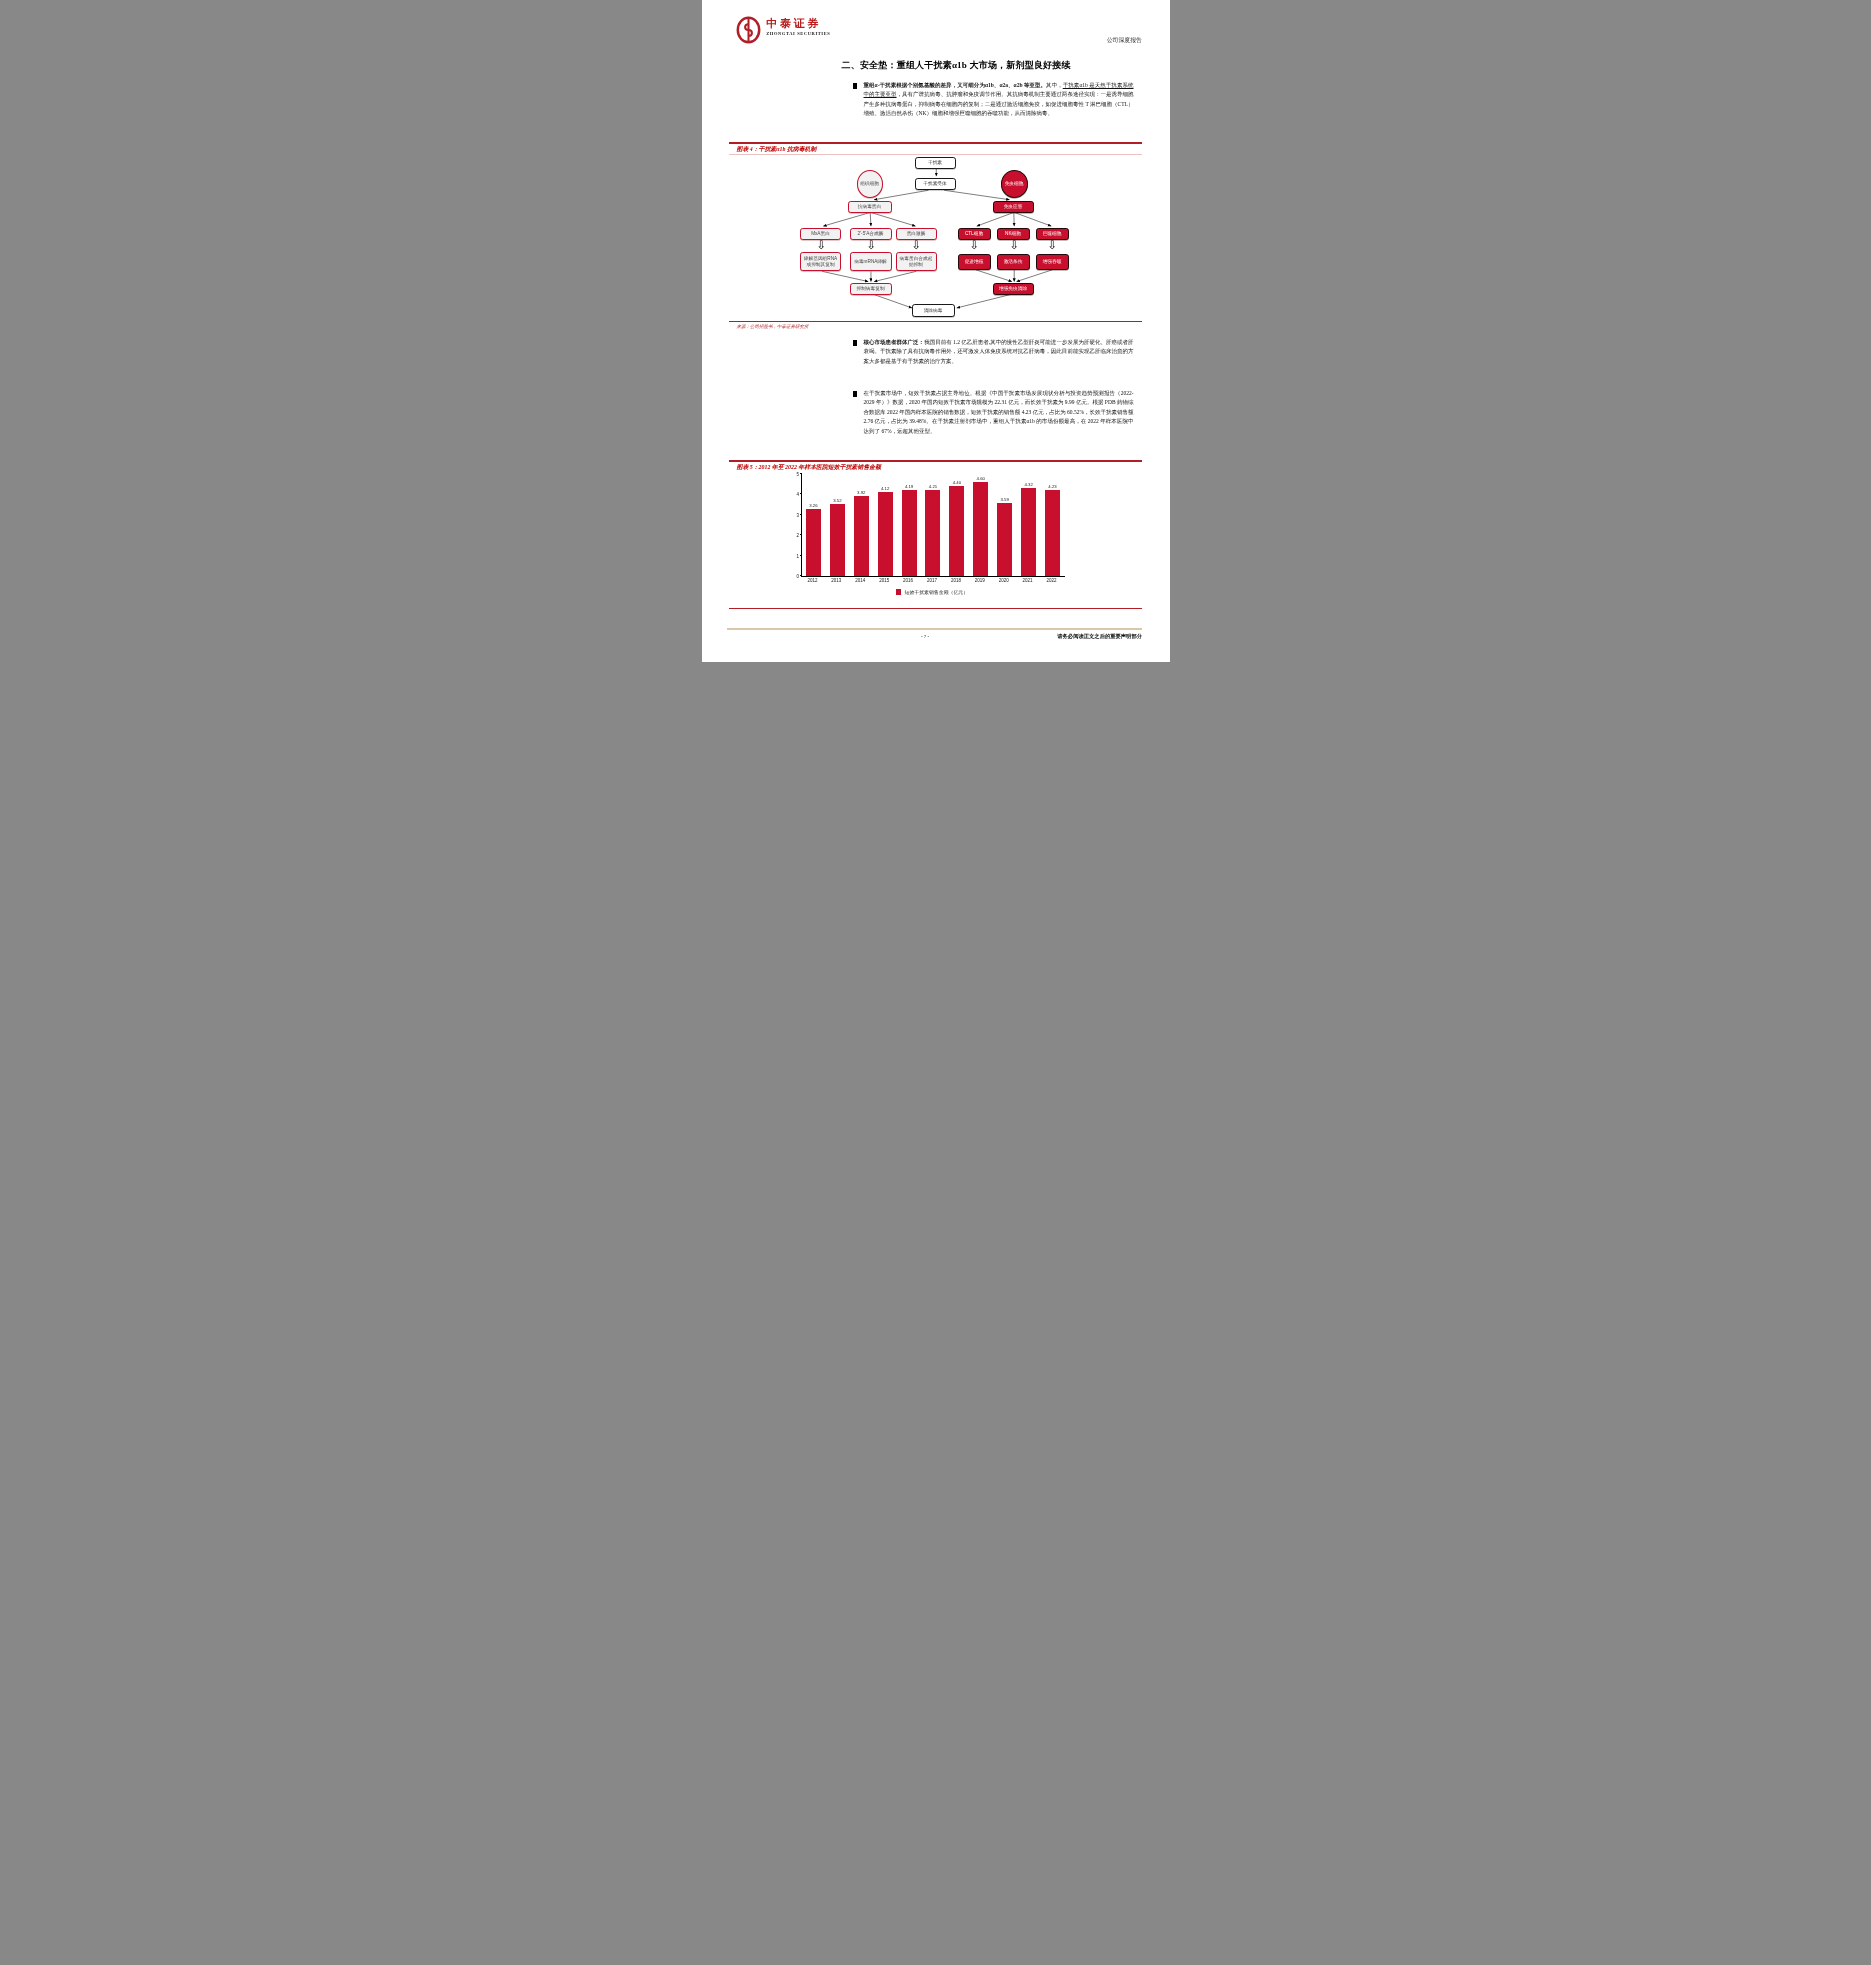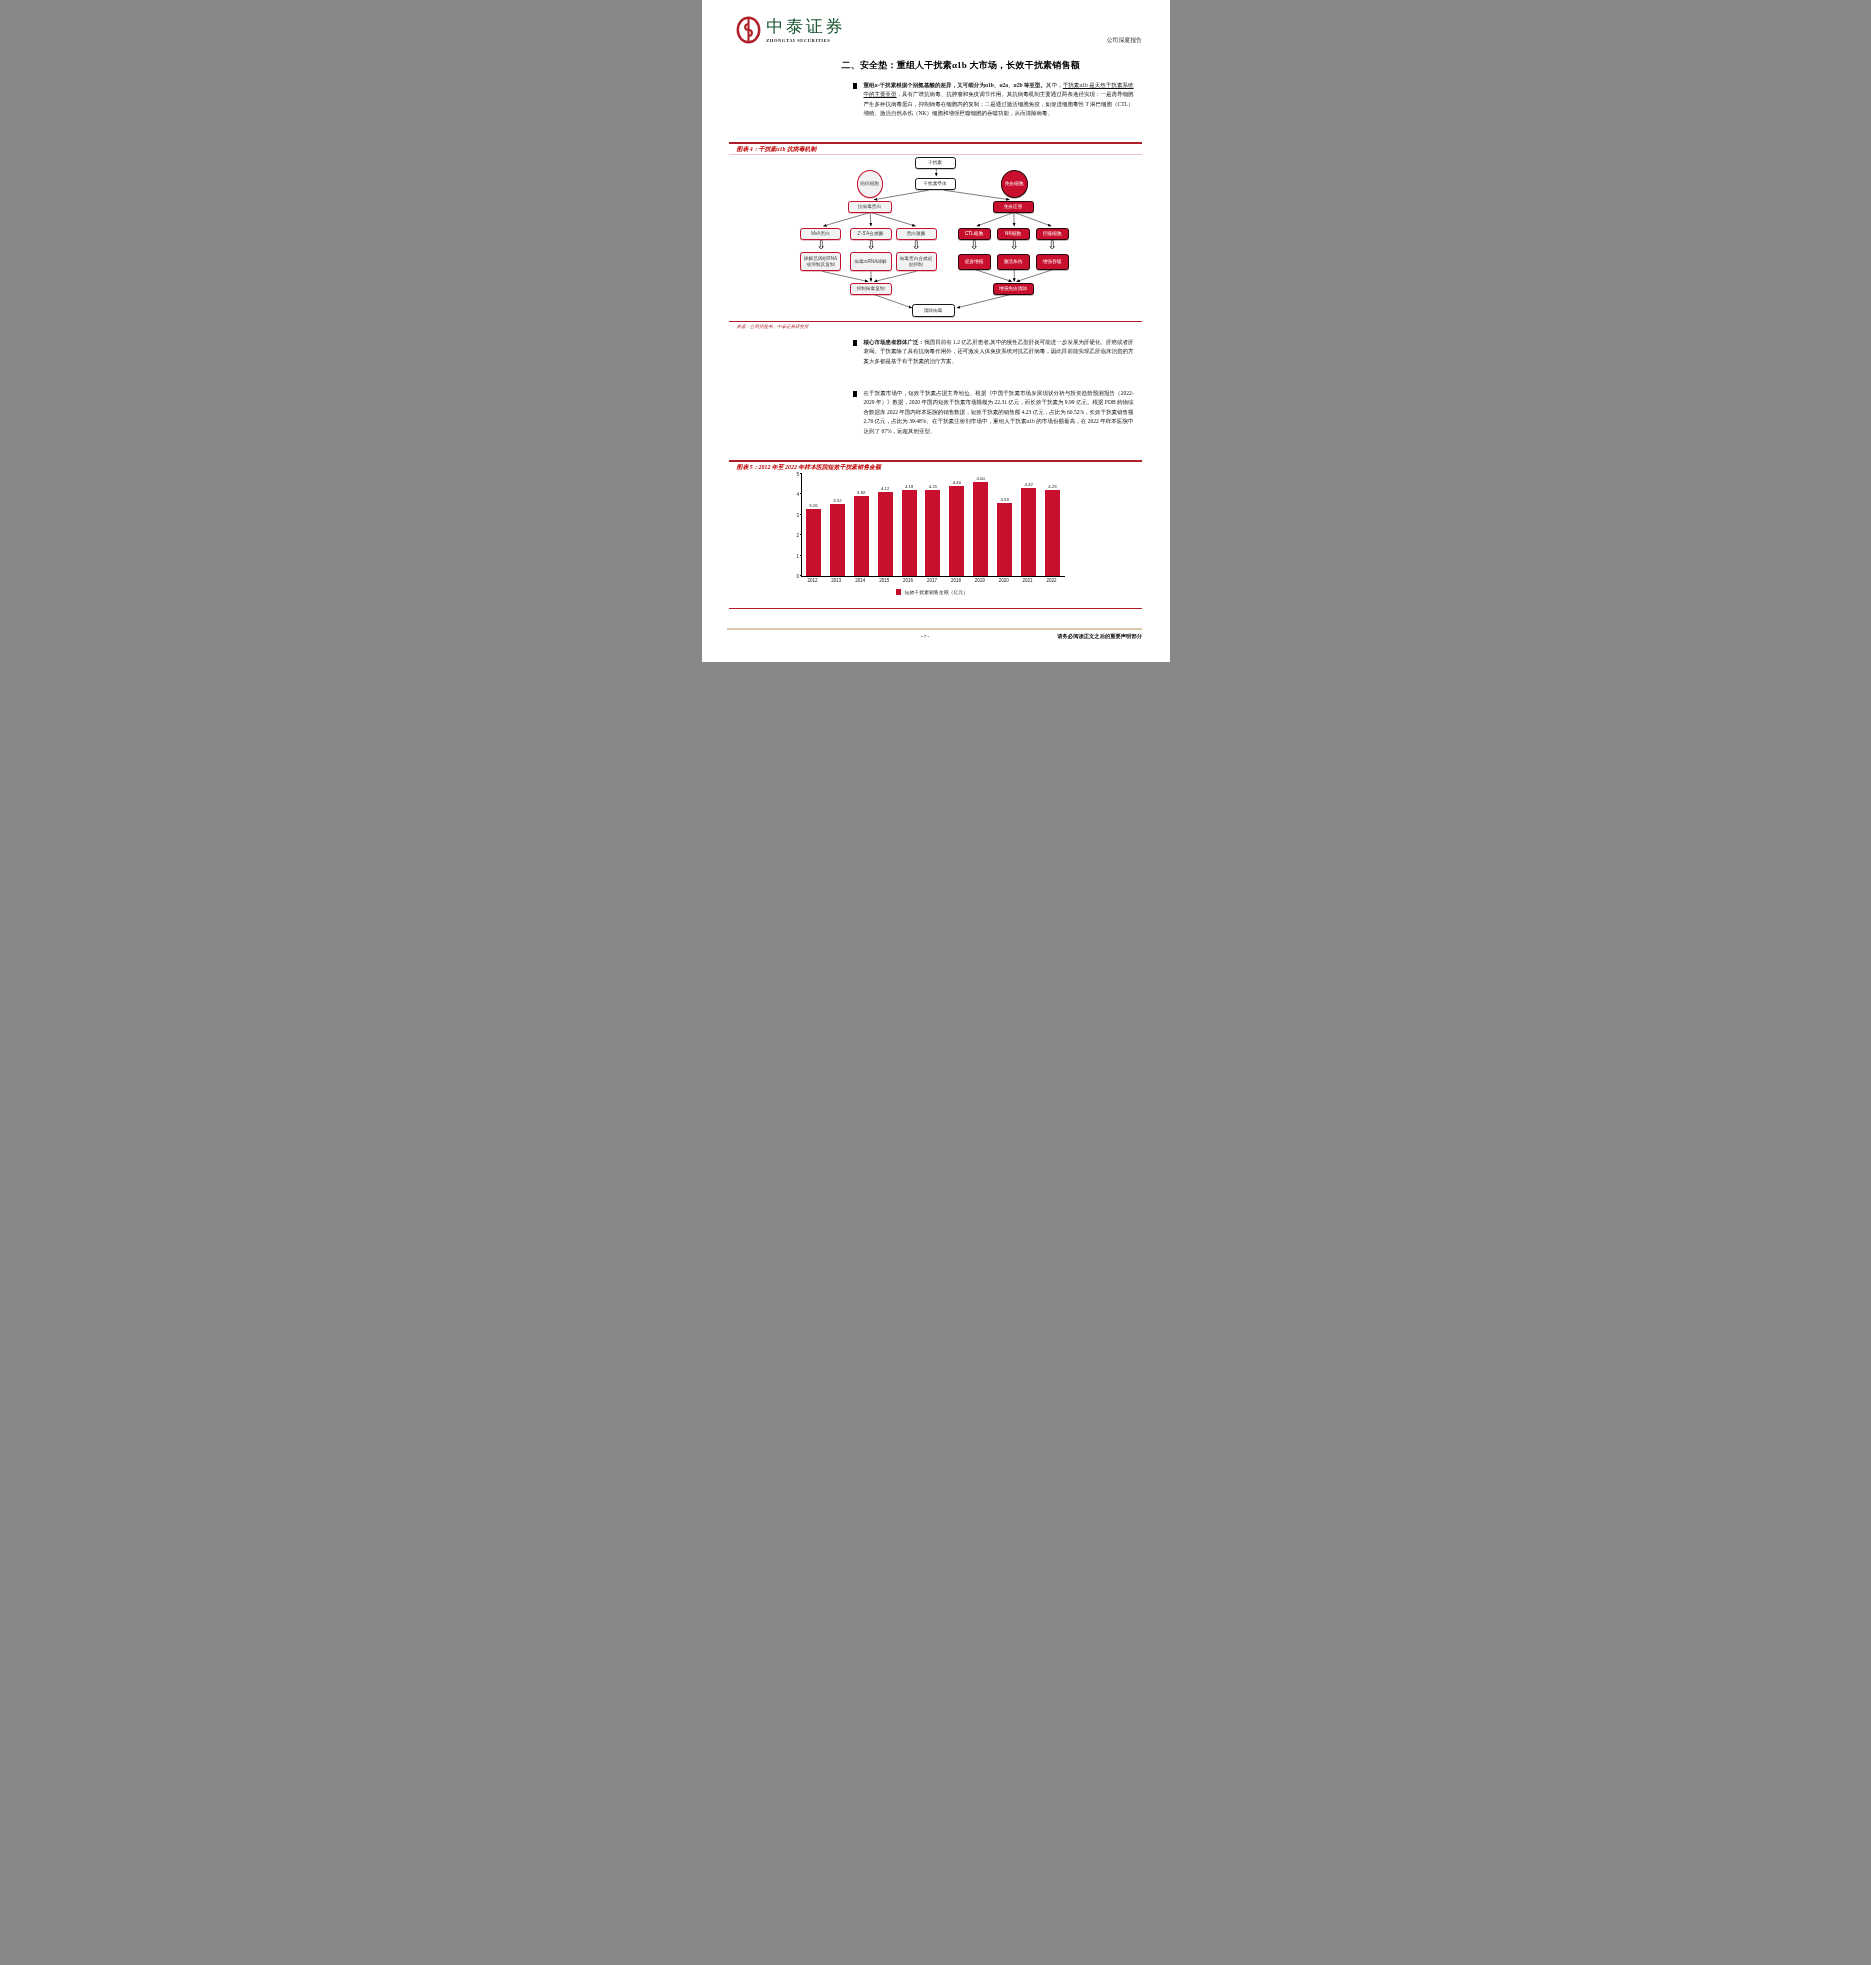--- a/index.html
+++ b/index.html
@@ -3,21 +3,21 @@
 <meta charset="utf-8">
 <style>
   html,body{margin:0;padding:0;background:#888;}
   .page{position:relative;width:468px;height:662px;background:#ffffff;margin:0 auto;
         font-family:"Liberation Serif","DejaVu Serif",serif;color:#111;overflow:hidden;}
 
   
   .logo-wrap{position:absolute;left:33px;top:15.7px;display:flex;align-items:flex-start;}
   .logo-mark{width:27px;height:28px;}
   .logo-text{margin-left:4.7px;padding-top:1.6px;}
-  .logo-cn{font-size:17px;font-weight:normal;letter-spacing:2.8px;color:#14532d;line-height:1.2;}
+  .logo-cn{font-size:11px;font-weight:bold;letter-spacing:2.8px;color:#b91c1c;line-height:1.2;}
   .logo-en{font-size:4.5px;font-weight:bold;letter-spacing:0.6px;color:#1a1a1a;margin-top:0.8px;}
   .report-type{position:absolute;right:27.5px;top:36px;font-size:5.9px;color:#222;}
 
   
   .sec-title{position:absolute;left:140px;top:59px;font-size:9px;font-weight:bold;color:#000;letter-spacing:0.2px;}
 
   
   .bullet{position:absolute;left:162px;width:270px;font-size:5.5px;line-height:9.4px;text-align:justify;color:#141414;}
   .bullet .sq{position:absolute;left:-10.2px;top:2px;width:3.5px;height:5.5px;background:#000;}
   .b-lead{font-weight:bold;}
@@ -101,21 +101,21 @@
       <line x1="32" y1="6" x2="32" y2="62" stroke="#B01E28" stroke-width="5"></line>
       <path d="M32 20 c-11 0 -11 14 0 14 c11 0 11 14 0 14" fill="none" stroke="#B01E28" stroke-width="5"></path>
     </svg>
     <div class="logo-text">
       <div class="logo-cn">中泰证券</div>
       <div class="logo-en">ZHONGTAI SECURITIES</div>
     </div>
   </div>
   <div class="report-type">公司深度报告</div>
 
-  <div class="sec-title">二、安全垫：重组人干扰素α1b 大市场，长效干扰素销售额</div>
+  <div class="sec-title">二、安全垫：重组人干扰素α1b 大市场，新剂型良好接续</div>
 
   <div class="bullet" id="bullet1">
     <span class="sq"></span><span class="b-lead">重组α-干扰素根据个别氨基酸的差异，又可细分为α1b、α2a、α2b 等亚型。</span><span>其中，</span><span class="b-ul">干扰素α1b 是天然干扰素系统中的主要亚型</span><span>，具有广谱抗病毒、抗肿瘤和免疫调节作用。其抗病毒机制主要通过两条途径实现：一是诱导细胞产生多种抗病毒蛋白，抑制病毒在细胞内的复制；二是通过激活细胞免疫，如促进细胞毒性 T 淋巴细胞（CTL）增殖、激活自然杀伤（NK）细胞和增强巨噬细胞的吞噬功能，从而清除病毒。</span>
   </div>
 
   <div class="fig-bar" style="top:142px;"></div>
   <div class="fig-caption" style="top:145px;">图表 4：干扰素α1b 抗病毒机制</div>
   <div class="fig-thinline" style="top:154px;"></div>
 
   <div class="fc">

